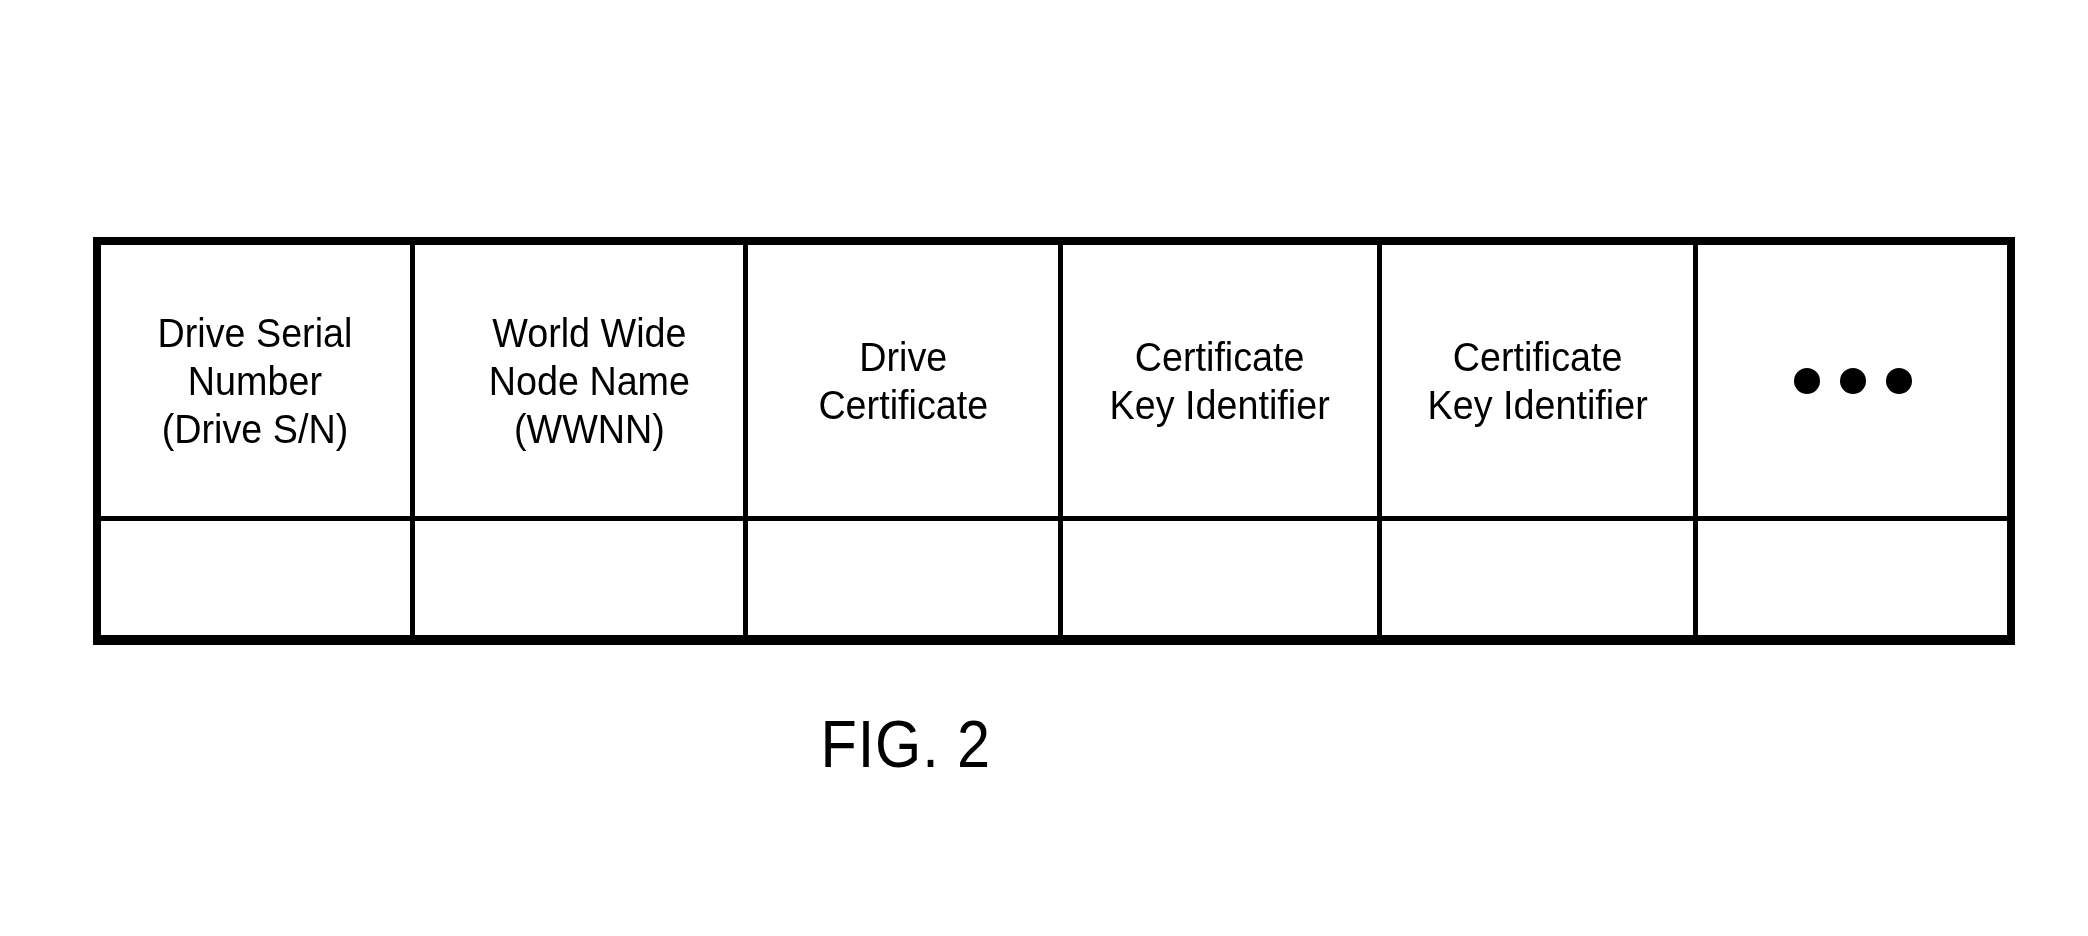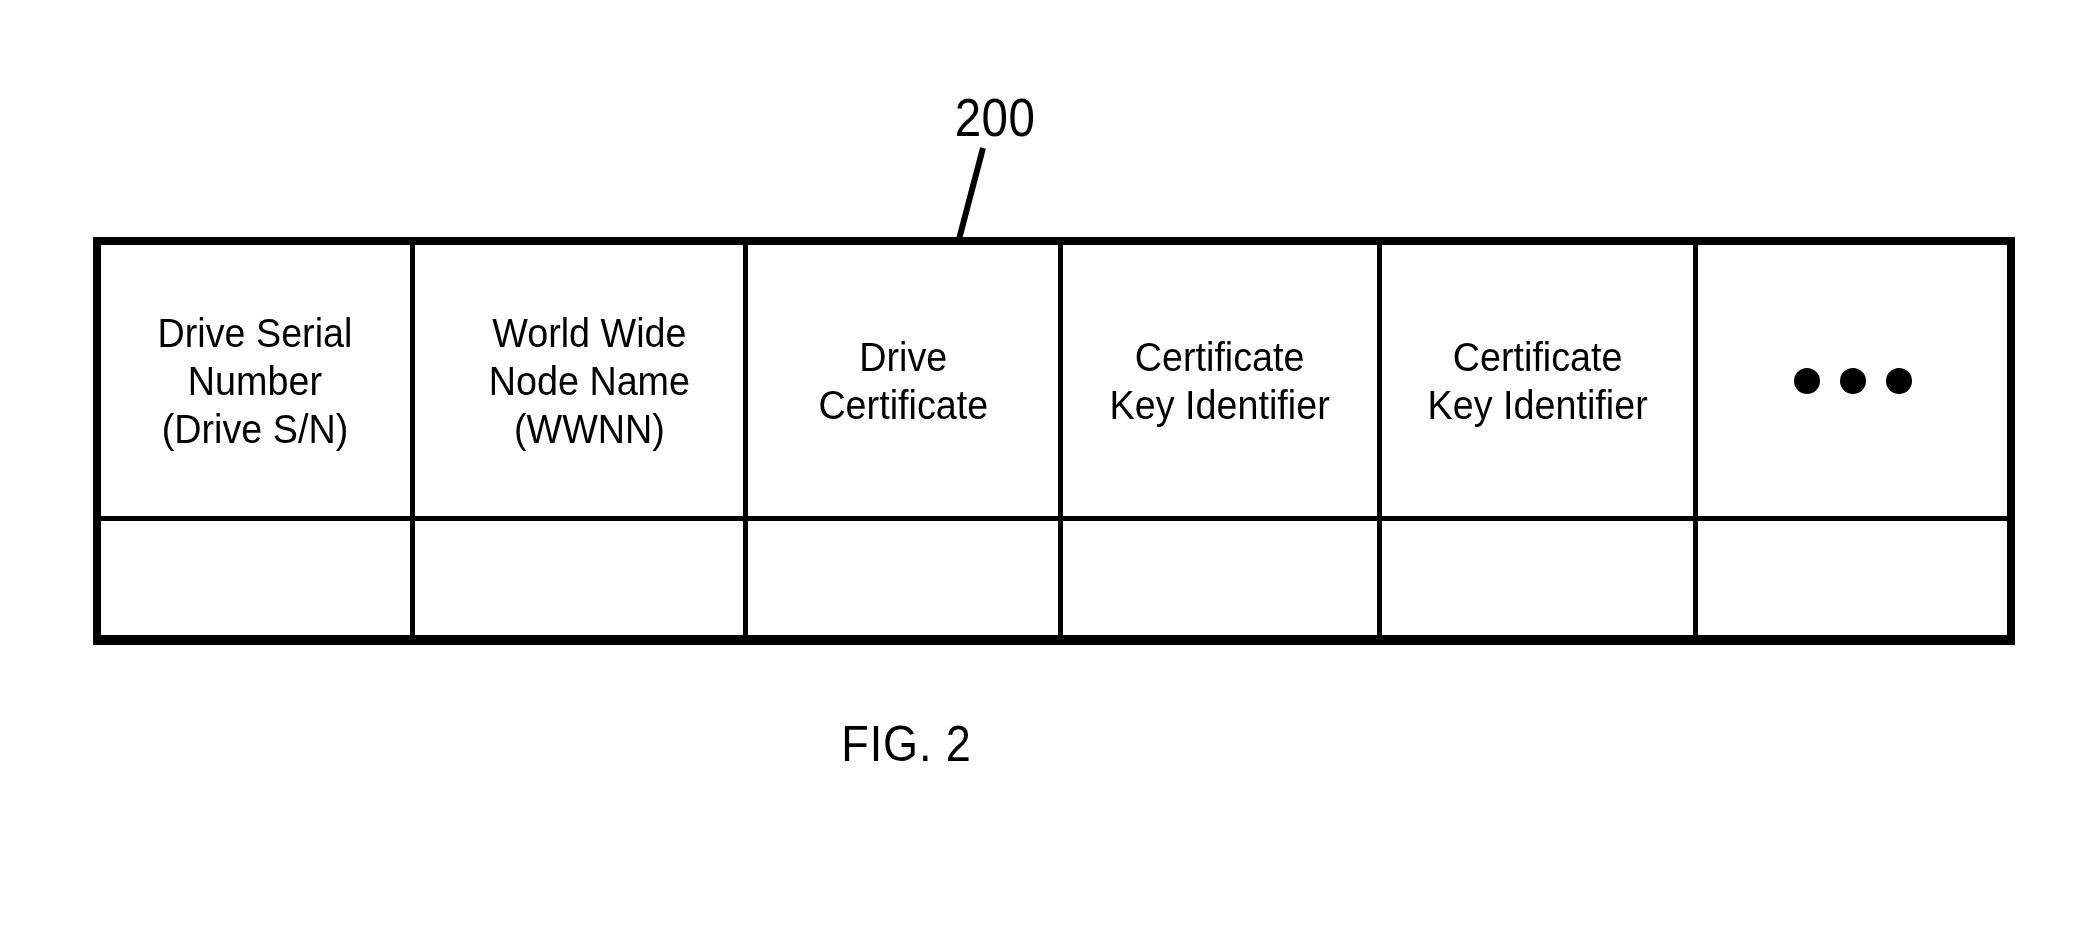--- a/index.html
+++ b/index.html
@@ -130,43 +130,37 @@
     background: #000000;
   }
 
   
   #figure-caption {
     position: absolute;
     left: 0px;
     top: 706px;
     width: 1812px;
     text-align: center;
-    font-size: 50px;
+    font-size: 66px;
     line-height: 76px;
     font-weight: 400;
     letter-spacing: 1px;
     font-family: "Liberation Sans", "DejaVu Sans", sans-serif;
   }
   #figure-caption .cap-inner {
     display: inline-block;
     transform: scaleX(0.9);
     transform-origin: 50% 50%;
   }
 </style>
 </head>
 <body>
 
 <div id="figure-root">
 
-  <div id="ref-callout">
-    <div id="ref-number">200</div>
-    <svg id="ref-leader" viewBox="0 0 160 105" width="160" height="105" aria-hidden="true">
-      <line x1="53" y1="5" x2="28" y2="100" stroke="#000000" stroke-width="6" stroke-linecap="butt"></line>
-    </svg>
-  </div>
 
   <div id="record-table">
 
     <div class="table-row" id="header-row">
       <div class="cell col-0">
         <span class="cell-label">Drive Serial
 Number
 (Drive S/N)</span>
       </div>
       <div class="cell col-1">

